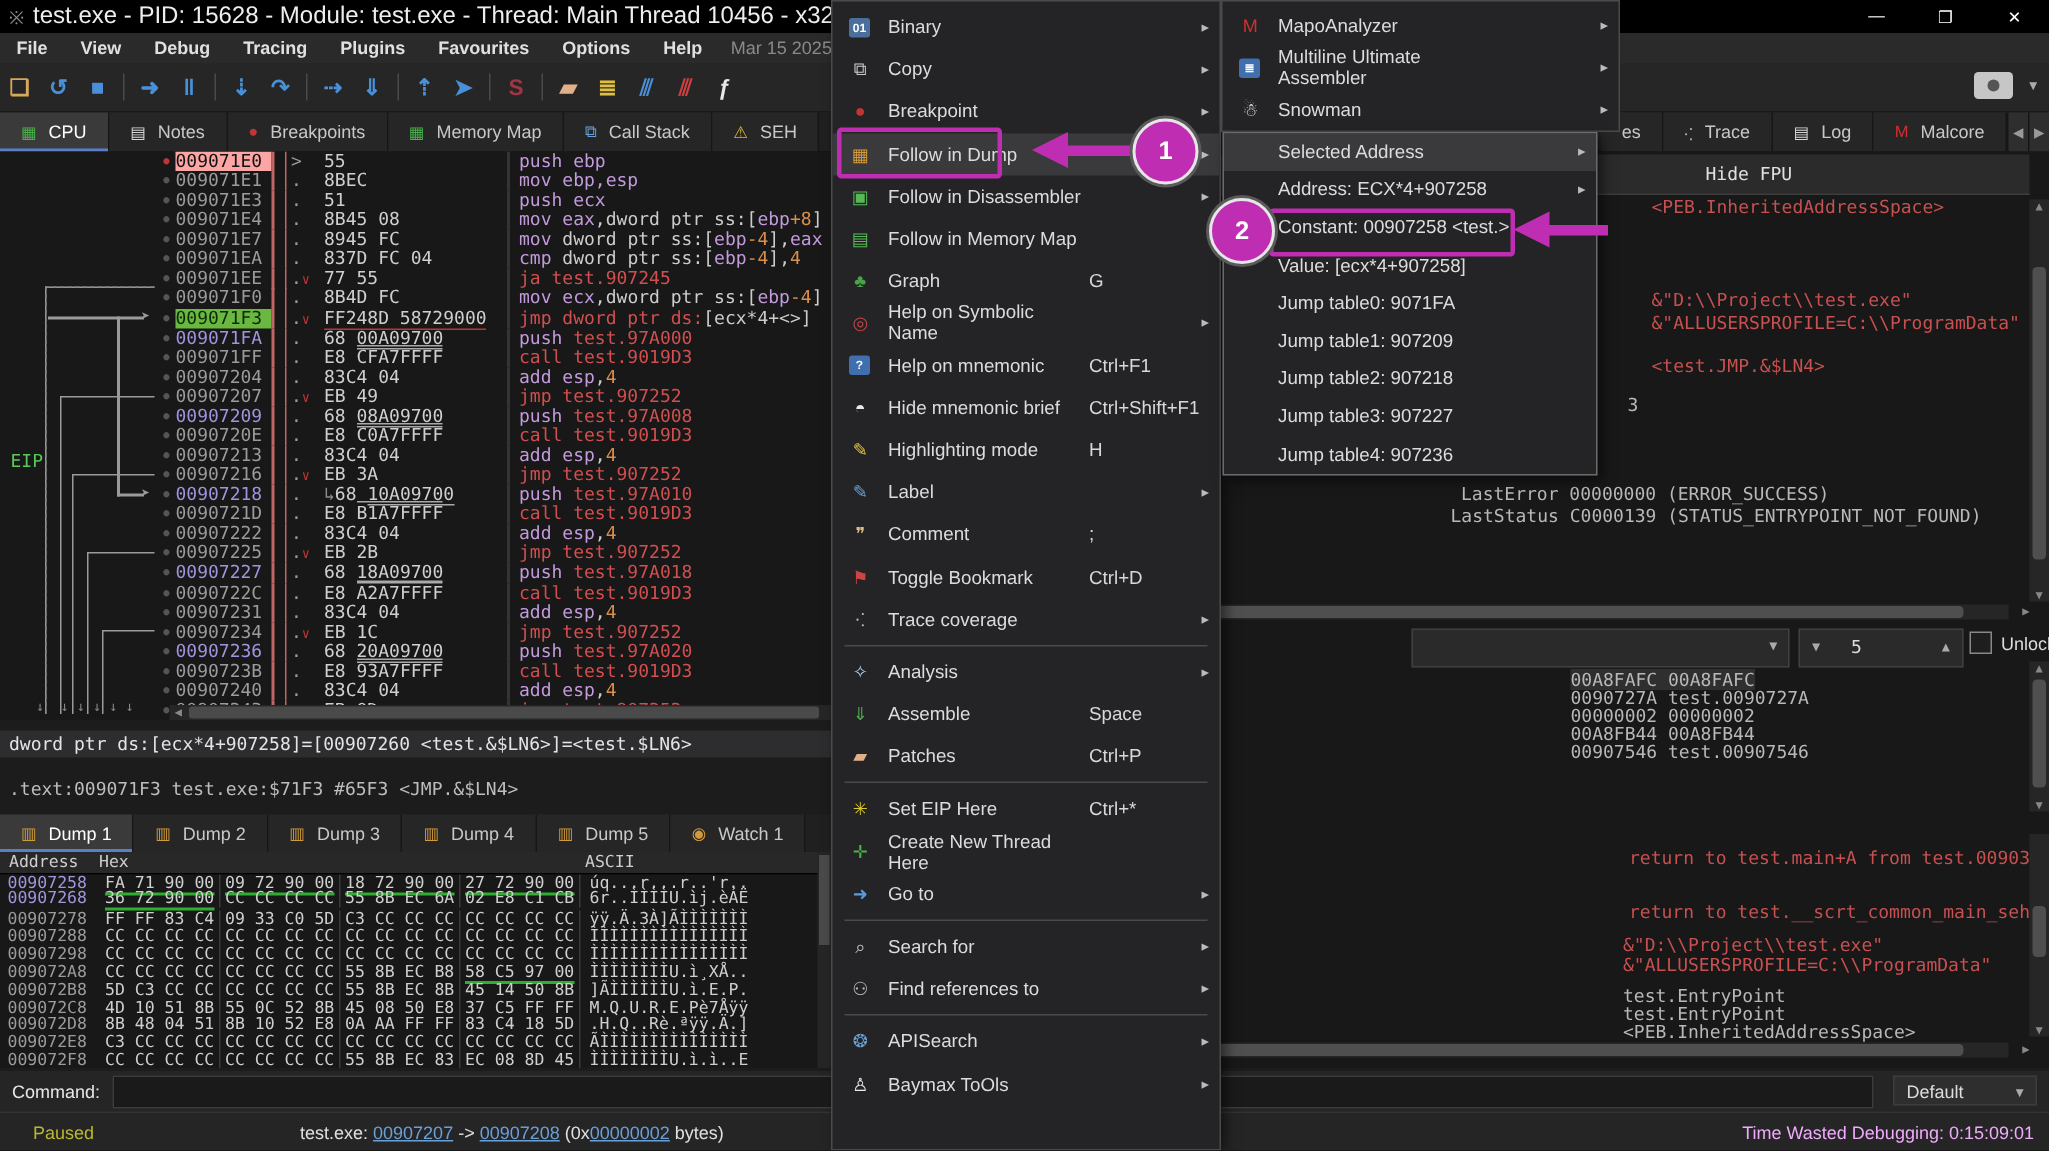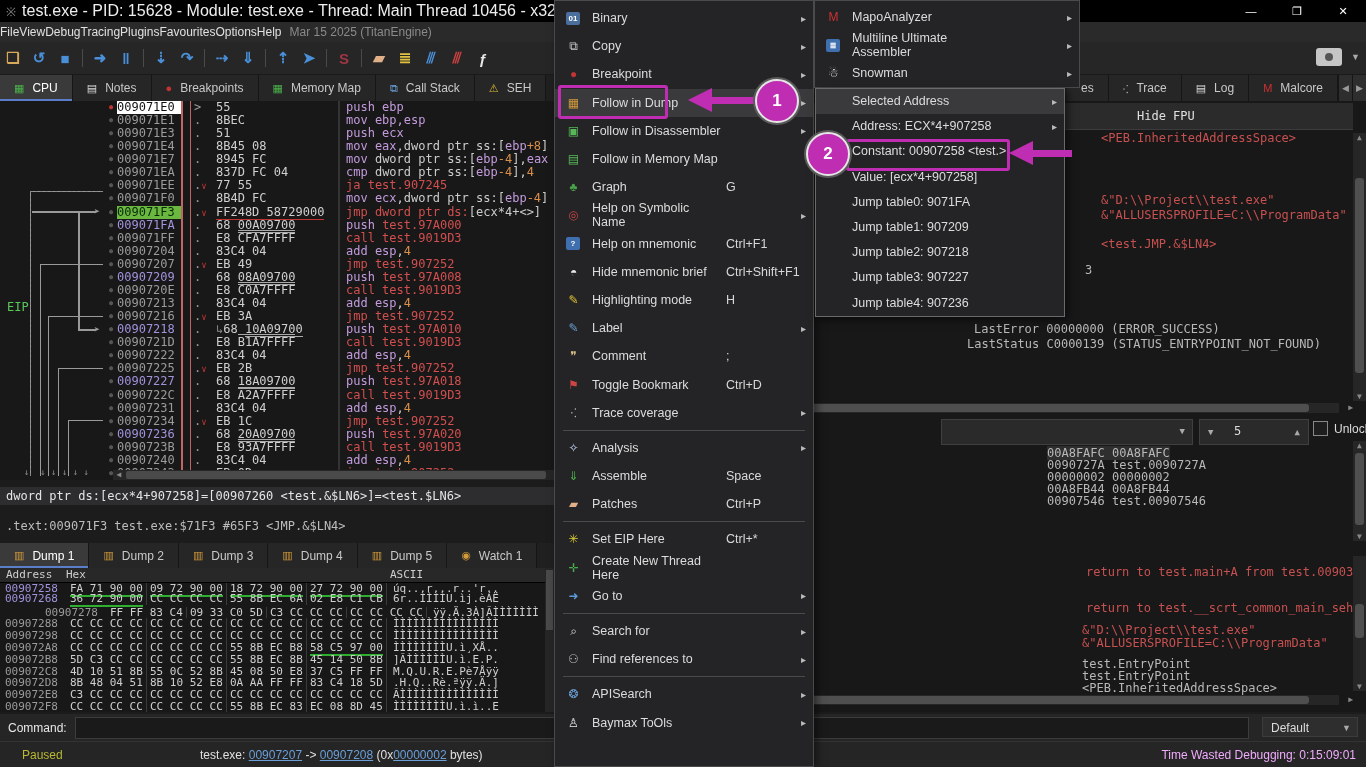--- a/index.html
+++ b/index.html
@@ -6,21 +6,21 @@
   .screen{position:relative;width:1366px;height:767px;background:#1c1c1c;overflow:hidden;
     font-family:"Liberation Sans",sans-serif;color:#ddd;}
   .mono{font-family:"DejaVu Sans Mono",monospace;}
   
   .titlebar{position:absolute;left:0;top:0;width:1366px;height:22px;background:#000;display:flex;align-items:center;}
   .titlebar .bug{color:#888;font-size:12px;margin:0 6px 0 6px;}
   .titlebar .ttl{color:#eee;font-size:16px;}
   .winbtns{position:absolute;right:0;top:0;height:22px;display:flex;}
   .winbtn{width:46px;height:22px;display:flex;align-items:center;justify-content:center;color:#fff;font-size:11px;}
   .menubar{position:absolute;left:0;top:22px;width:1366px;height:20px;background:#2a2a2a;display:flex;align-items:center;font-size:12px;}
-  .mb-item{padding:0 0;color:#e0e0e0;}
+  .mb-item{padding:0 11px;color:#e0e0e0;font-weight:bold;}
   .mb-info{color:#8a8a8a;padding-left:8px;}
   .toolbar{position:absolute;left:0;top:42px;width:1366px;height:32px;background:#262626;border-bottom:1px solid #1a1a1a;display:flex;align-items:center;}
   .tb-icon{width:26px;text-align:center;font-size:15px;font-weight:bold;}
   .tb-sep{width:1px;height:18px;background:#4a4a4a;margin:0 4px;}
   .cam{position:absolute;right:24px;top:48px;width:26px;height:18px;background:#c6c6c6;border-radius:3px;}
   .cam:after{content:"";position:absolute;left:9px;top:5px;width:8px;height:8px;border-radius:50%;background:#555;}
   .cam-arrow{position:absolute;right:6px;top:52px;color:#aaa;font-size:9px;}
   
   .tabbar{position:absolute;left:0;top:75px;width:1366px;height:26px;background:#202020;border-bottom:1px solid #000;display:flex;}
   .tab{display:flex;align-items:center;padding:0 14px;font-size:12px;color:#c8c8c8;background:#262626;border-right:1px solid #161616;}
@@ -28,21 +28,21 @@
   .tab.active{background:#3a3a3a;color:#fff;box-shadow:inset 0 -2px 0 #5a7fc8;}
   .righttabs{position:absolute;right:0;top:0;height:26px;display:flex;}
   .tab-scroll{width:13px;height:26px;background:#2e2e2e;color:#999;font-size:9px;display:flex;align-items:center;justify-content:center;border-left:1px solid #161616;}
   
   .disasm{position:absolute;left:0;top:101px;width:554px;height:379px;background:#181818;overflow:hidden;}
   .drow{position:absolute;left:105px;right:0;height:13.1px;display:flex;font-size:12px;line-height:13px;}
   .dot{width:12px;color:#555;font-size:7px;text-align:center;line-height:13px;}
   .dot.bp{color:#c03434;}
   .addr{width:64px;color:#9b9b9b;}
   .addr.lbl{color:#a293dc;}
-  .addr.bp{background:#ffffff;color:#111;}
+  .addr.bp{background:#fca5a5;color:#111;}
   .addr.eip{background:#6ab840;color:#0a2a0a;}
   .rbar{width:7px;border-left:2px solid #c06464;border-right:1px solid #c06464;margin-right:3px;}
   .sym{width:22px;color:#9b9b9b;}
   .sym .cj{color:#c03434;font-size:9px;}
   .bytes{width:122px;color:#cfcfcf;white-space:pre;}
   .bytes .u{border-bottom:1px solid #aaa;}
   .bytes .o{border-top:1px solid #aaa;}
   .bytes .ru{border-bottom:1px solid #c03434;}
   .isep{width:2px;background:#343434;margin-right:6px;}
   .ins{white-space:pre;}
@@ -562,21 +562,21 @@
           <span class="dascii">úq...r...r..'r..</span>
         </div>
         <div class="dumprow mono" style="top: 25px;">
           <span class="daddr lbl">00907268</span>
           <span class="dgrp"><span class="gu">36 72 90 00</span></span>
           <span class="dgrp">CC CC CC CC</span>
           <span class="dgrp">55 8B EC 6A</span>
           <span class="dgrp">02 E8 C1 CB</span>
           <span class="dascii">6r..ÌÌÌÌU.ìj.èÁË</span>
         </div>
-        <div class="dumprow mono" style="top: 38.6px; margin-left: 40px;">
+        <div class="dumprow mono" style="top: 38.6px;">
           <span class="daddr">00907278</span>
           <span class="dgrp">FF FF 83 C4</span>
           <span class="dgrp">09 33 C0 5D</span>
           <span class="dgrp">C3 CC CC CC</span>
           <span class="dgrp">CC CC CC CC</span>
           <span class="dascii">ÿÿ.Ä.3À]ÃÌÌÌÌÌÌÌ</span>
         </div>
         <div class="dumprow mono" style="top: 50.4px; justify-content: center;">
           <span class="daddr">00907288</span>
           <span class="dgrp">CC CC CC CC</span>

